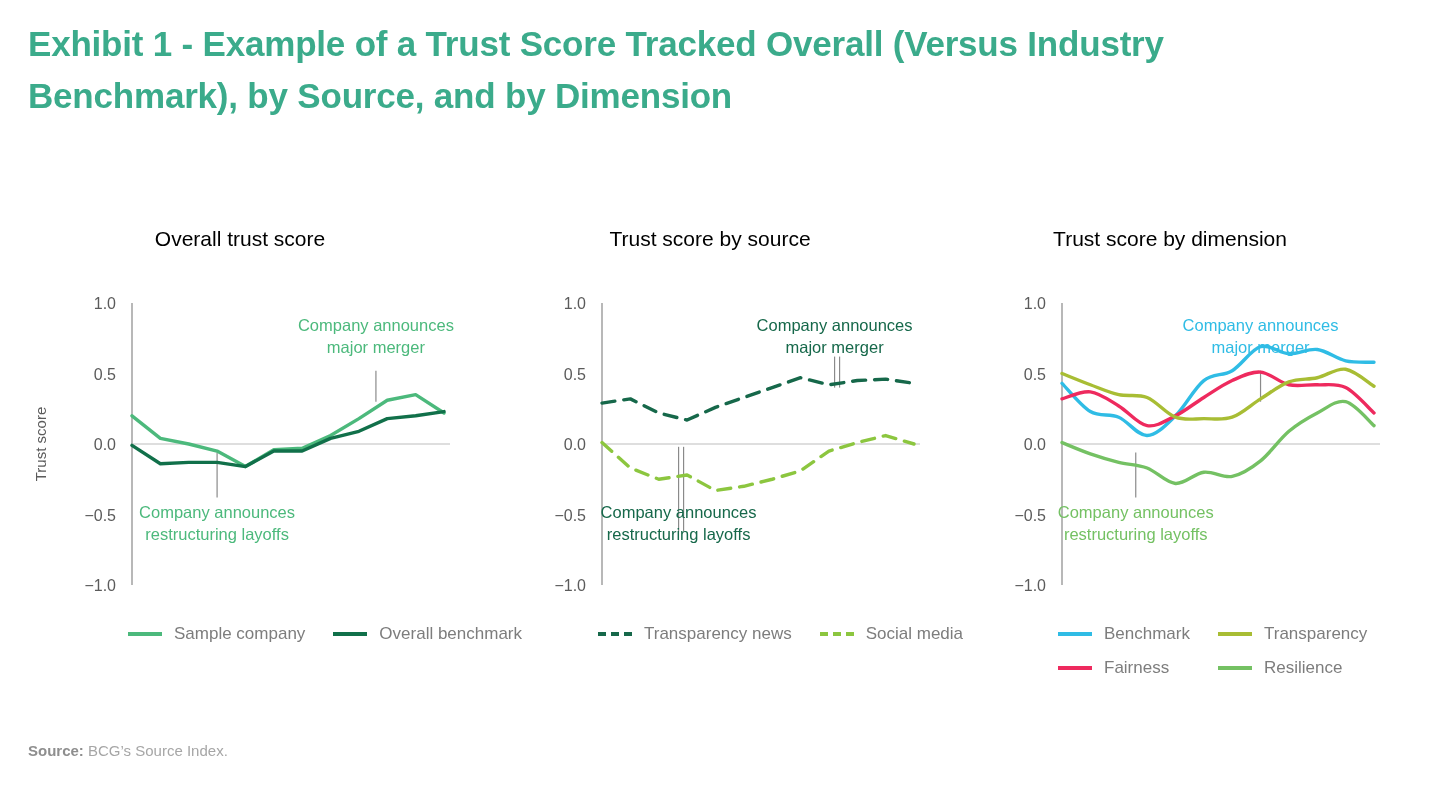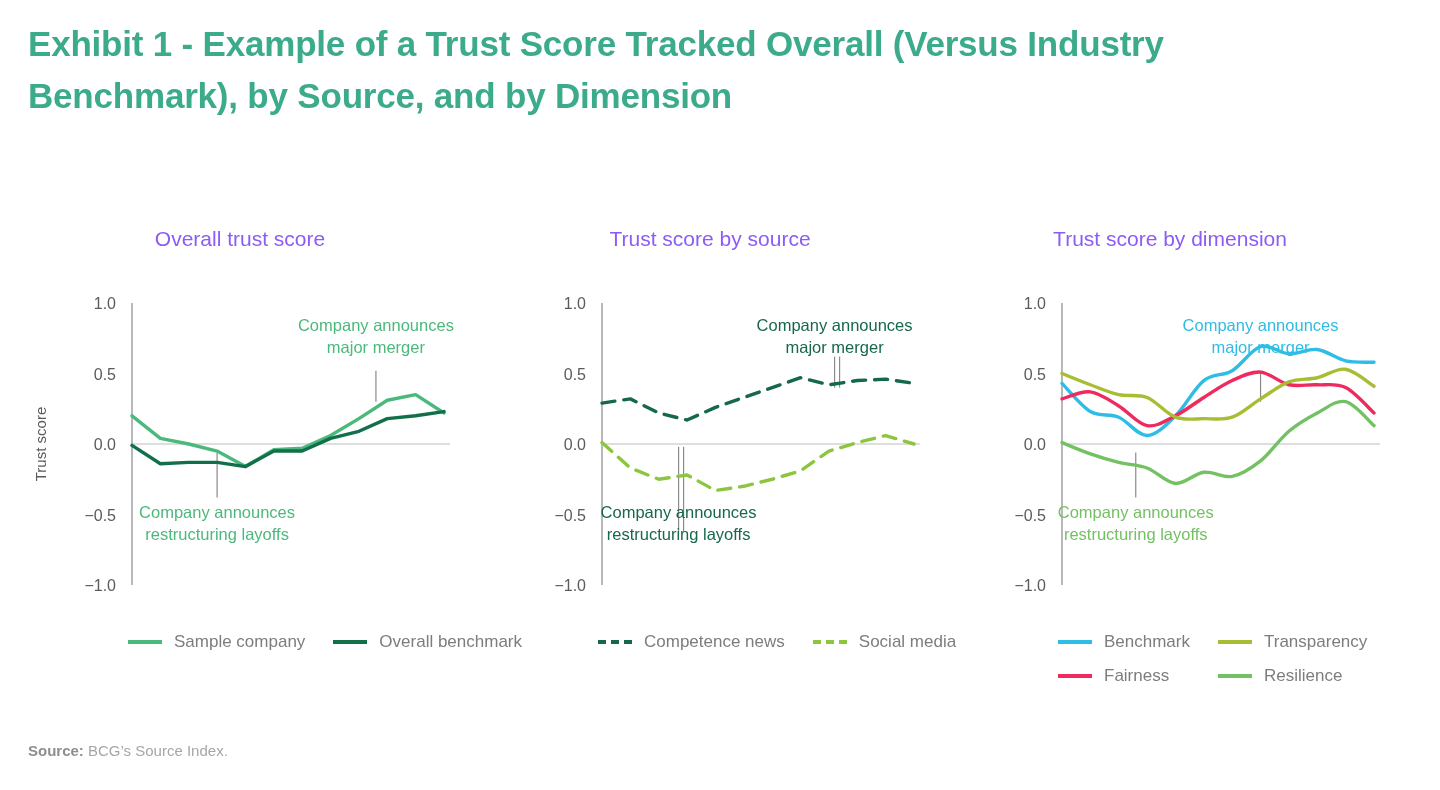--- a/index.html
+++ b/index.html
@@ -32,42 +32,41 @@
     height:490px;
   }
   #panel-1{left:10px;}
   #panel-2{left:480px;}
   #panel-3{left:940px;}
   .panel-title{
     position:absolute;
     top:12px; left:0; width:460px;
     text-align:center;
     font-size:21px;
-    color:#8b5cf6;
+    color:#000000;
     font-weight:400;
   }
   .plot{
     position:absolute;
     left:4px; top:70px;
     width:460px; height:330px;
   }
   .plot svg{display:block;}
   .legend{
     position:absolute;
     left:0; top:405px;
     width:460px; height:80px;
   }
   .legend-grid{
     display:grid;
     grid-auto-flow:column;
     column-gap:28px;
     row-gap:6px;
     justify-content:start;
     padding-left:118px;
-    margin-top:8px;
   }
   .legend-grid.two-col{grid-template-rows:repeat(2,auto);}
   .legend-item{
     display:flex;
     align-items:center;
     height:28px;
   }
   .swatch{
     width:34px; height:0;
     border-top-width:4px;
@@ -160,21 +159,21 @@
           <text x="350.58181818181816" y="45.58" text-anchor="middle" class="anno" fill="#16684a">Company announces</text>
           <text x="350.58181818181816" y="67.58" text-anchor="middle" class="anno" fill="#16684a">major merger</text>
           <path d="M118.00 118.11 L146.36 113.88 L174.73 127.98 L203.09 135.03 L231.45 122.34 L259.82 112.47 L288.18 102.60 L316.55 92.73 L344.91 99.78 L373.27 95.55 L401.64 94.14 L430.00 98.37" fill="none" stroke="#16684a" stroke-width="3.4" stroke-linecap="round" stroke-linejoin="round" stroke-dasharray="13 9"></path>
           <path d="M118.00 157.59 L146.36 182.97 L174.73 194.25 L203.09 190.02 L231.45 205.53 L259.82 201.30 L288.18 194.25 L316.55 185.79 L344.91 166.05 L373.27 157.59 L401.64 150.54 L430.00 159.00" fill="none" stroke="#8cc63f" stroke-width="3.4" stroke-linecap="round" stroke-linejoin="round" stroke-dasharray="13 9"></path>
         </svg>
       </div>
     <div class="legend">
       <div class="legend-grid" id="legend-1">
           <div class="legend-item">
             <span class="swatch dashed" style="border-top-color: rgb(22, 104, 74);"></span>
-            <span class="legend-label">Competence news</span>
+            <span class="legend-label">Transparency news</span>
           </div>
           <div class="legend-item">
             <span class="swatch dashed" style="border-top-color: rgb(140, 198, 63);"></span>
             <span class="legend-label">Social media</span>
           </div>
         </div>
     </div>
   </div>
 
   <div class="panel" id="panel-3">

